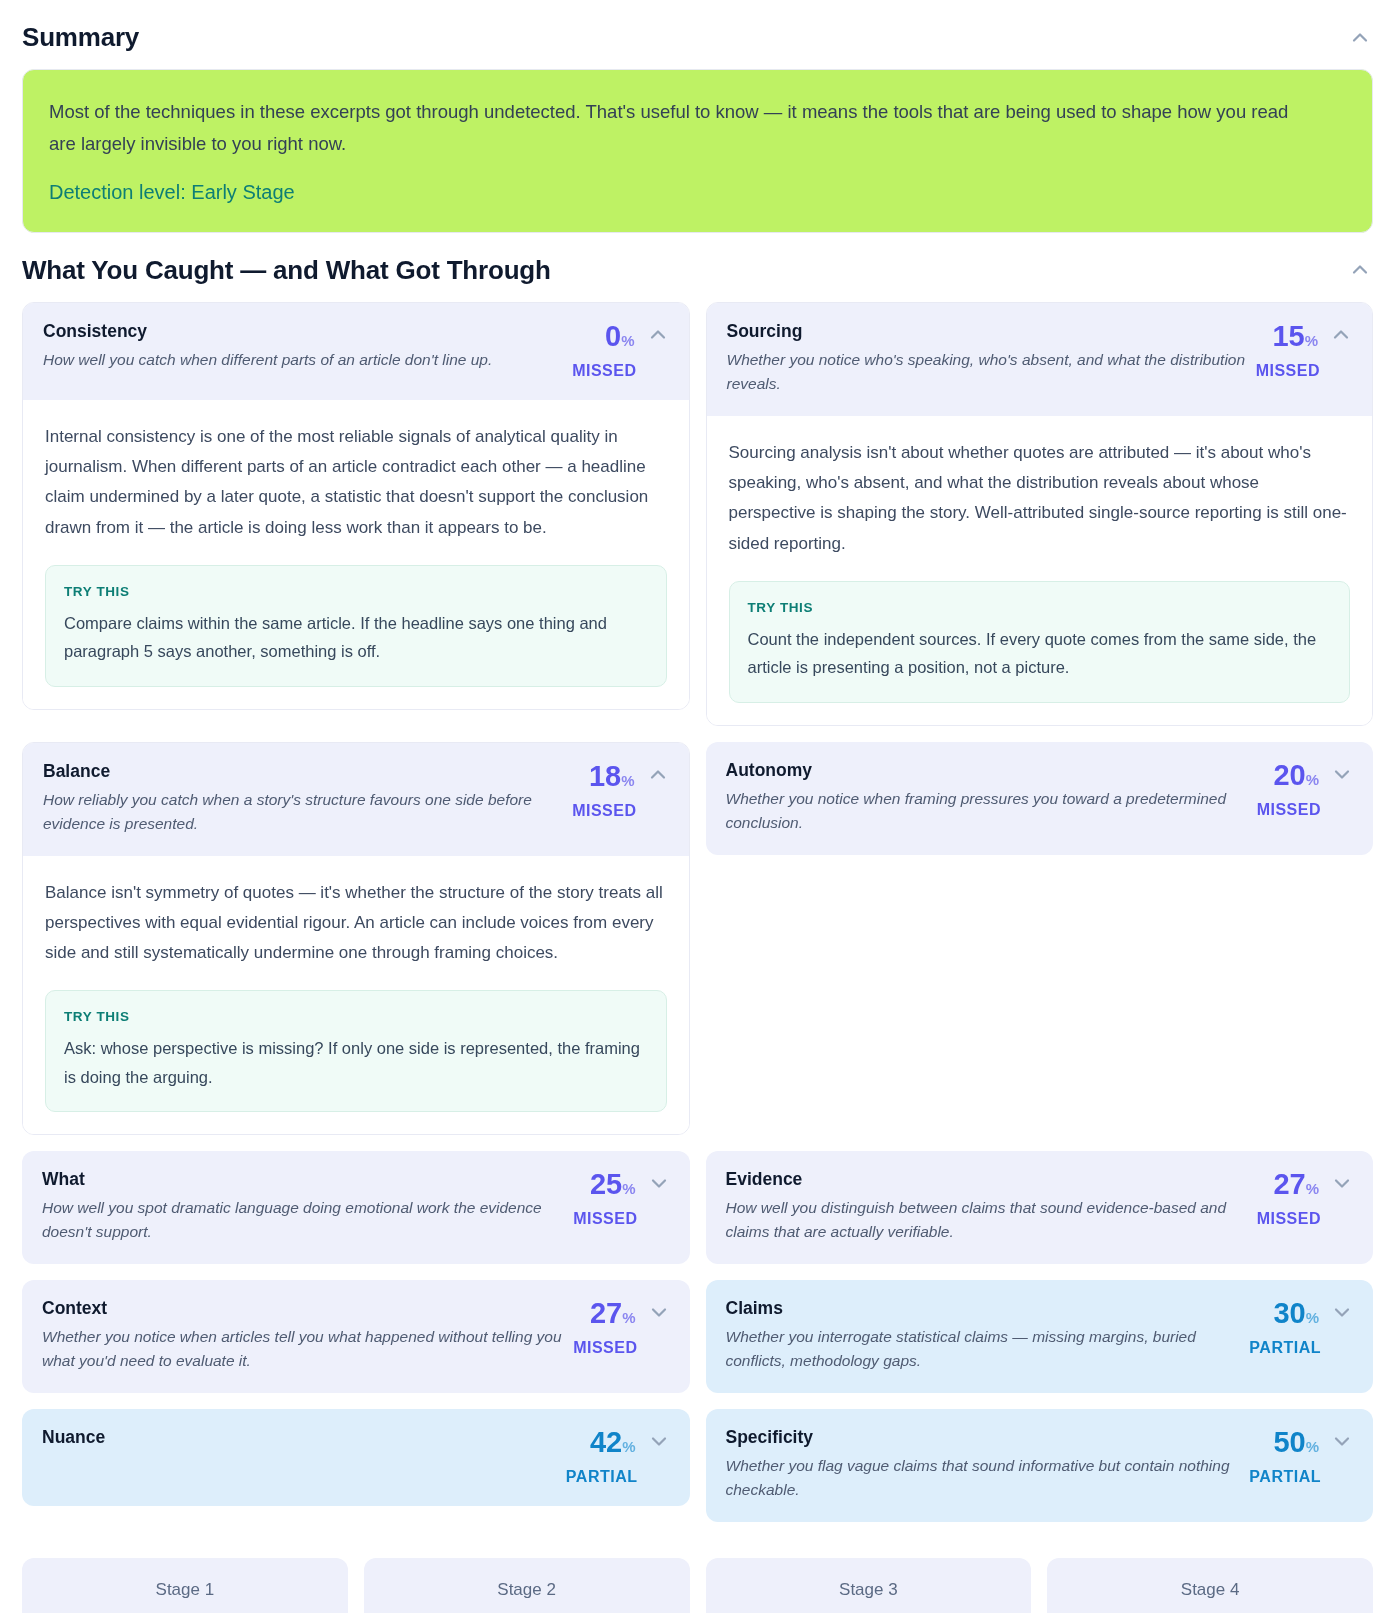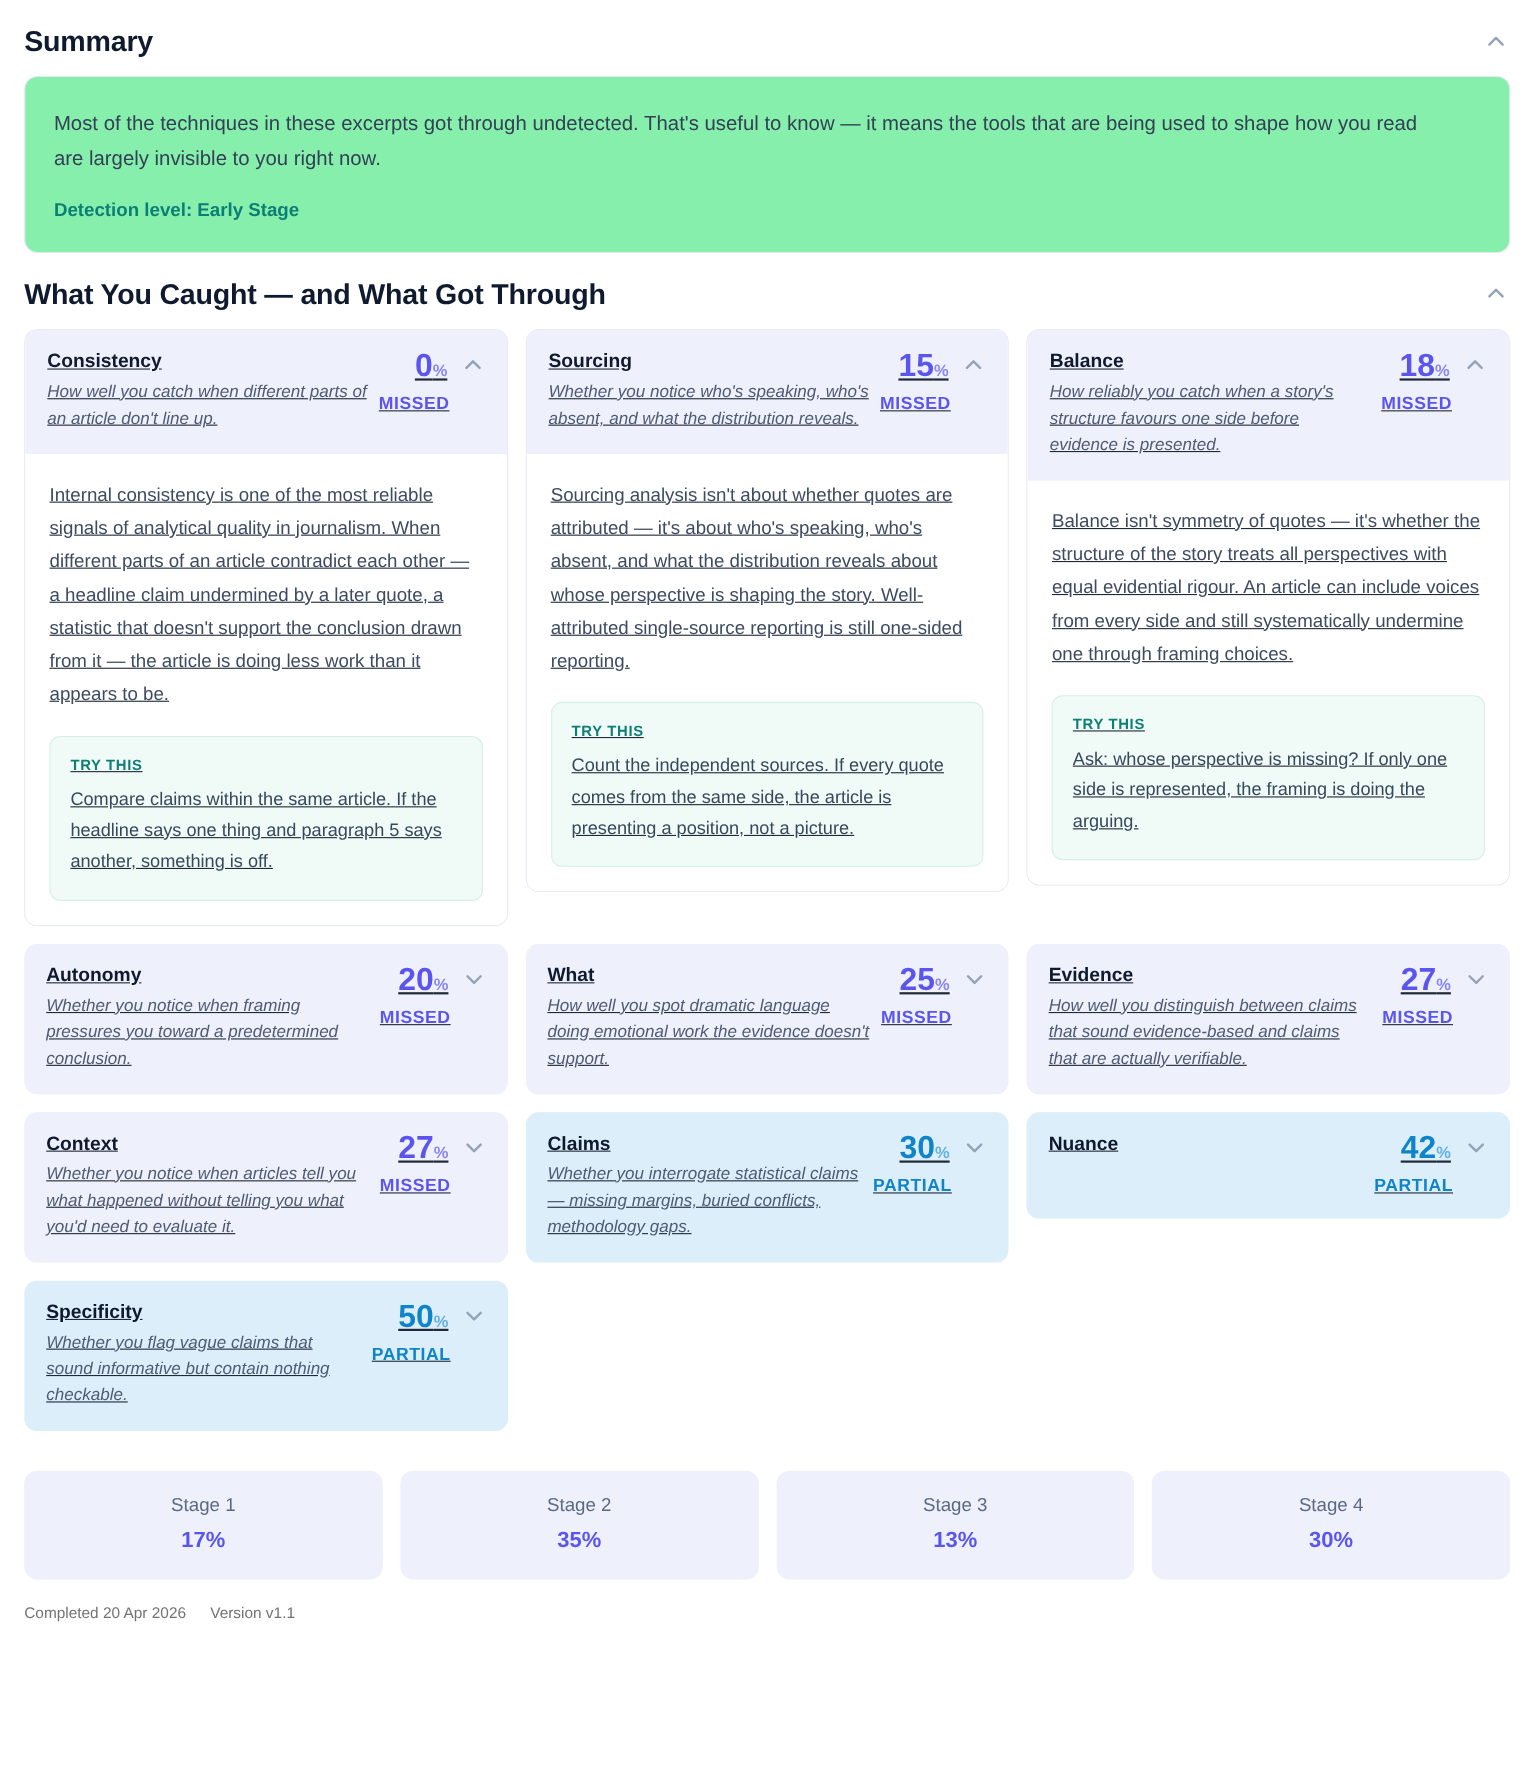--- a/index.html
+++ b/index.html
@@ -29,43 +29,42 @@
     display: flex; align-items: center; justify-content: center;
     color: #94a3b8;
     flex: none;
   }
   .chev svg { display:block; }
 
   
   .summary-box {
     border: 1px solid #e6e9f0;
     border-radius: 12px;
-    background: #86efac;
+    background: #bef264;
     padding: 26px 11px 28px 26px;
   }
   .summary-text {
     font-size: 18.5px;
     line-height: 1.75;
     color: #334155;
     max-width: 1265px;
   }
   .detect-level {
     margin-top: 20px;
-    font-size: 17px;
-    font-weight: 700;
+    font-size: 20px;
+    font-weight: 400;
     color: #0d7e75;
   }
 
   
   .grid {
     display: grid;
-    grid-template-columns: repeat(3, 1fr);
+    grid-template-columns: repeat(2, 1fr);
     gap: 16px;
     align-items: start;
-    text-decoration: underline;
   }
   .card {
     border-radius: 12px;
     overflow: hidden;
     background: #eef0fb;
   }
   .card.expanded {
     background: #ffffff;
     border: 1px solid #e8eaf4;
   }

